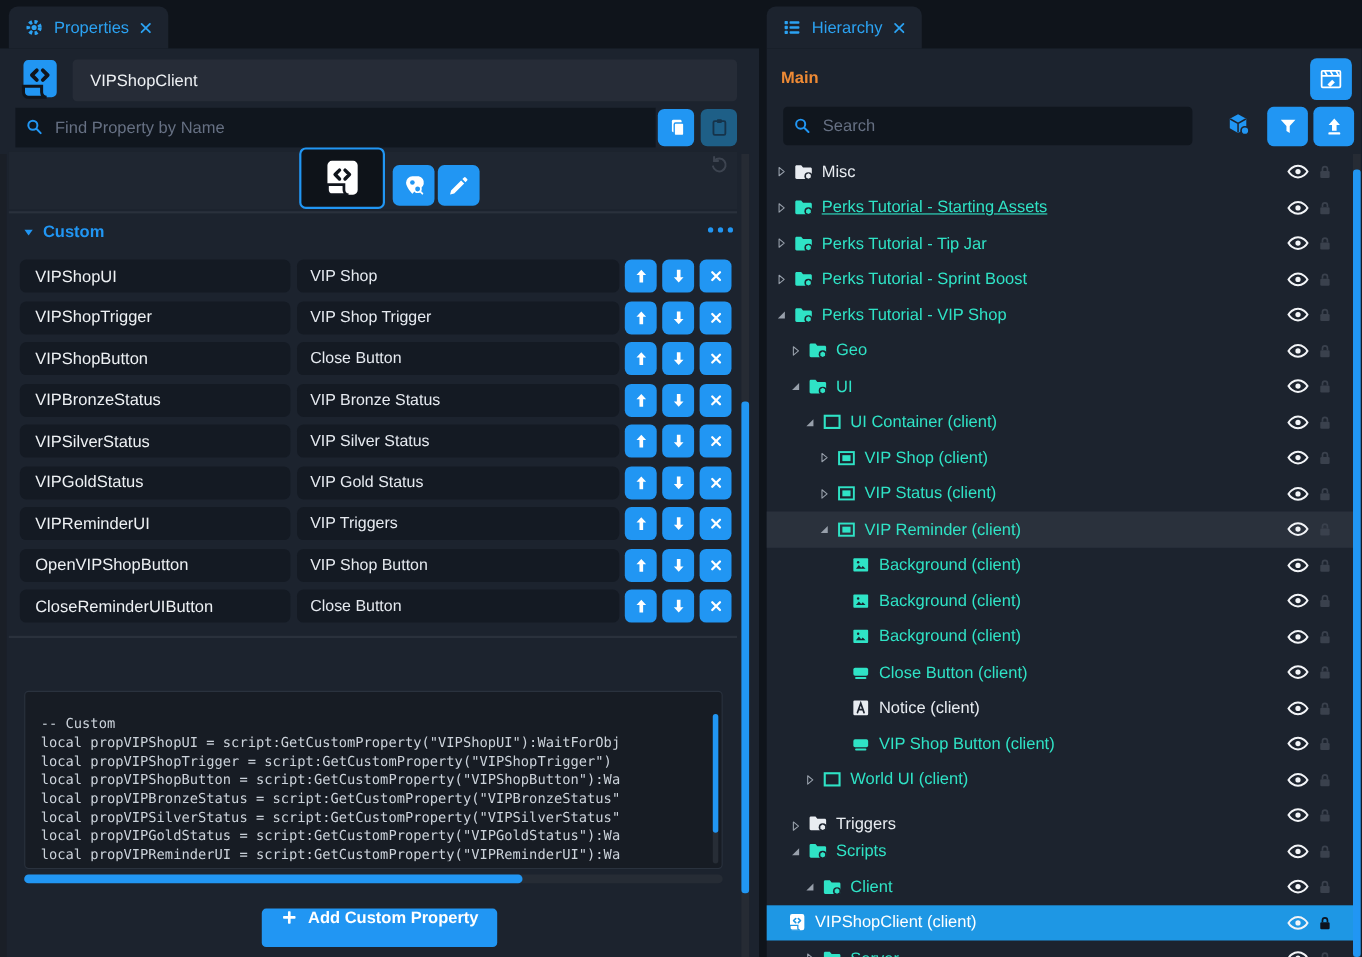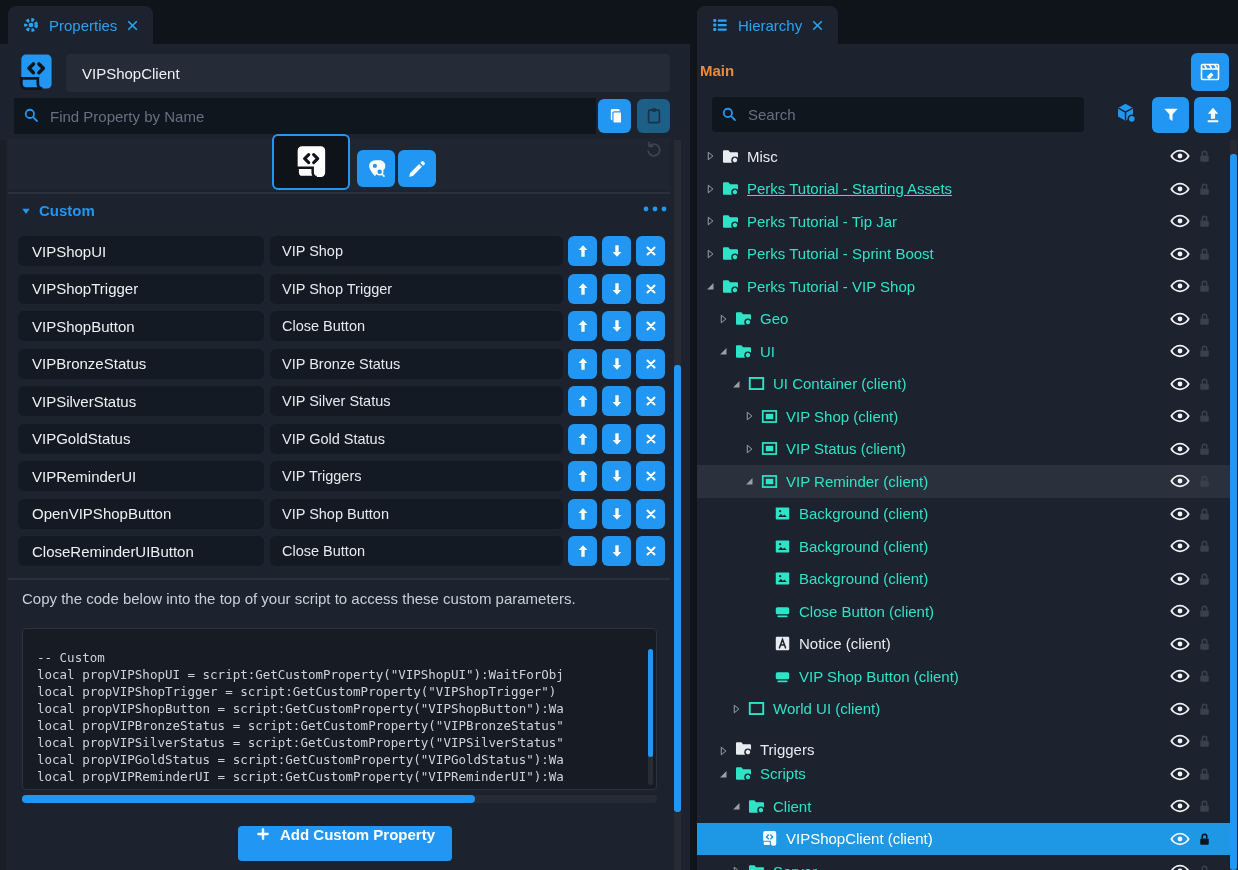--- a/index.html
+++ b/index.html
@@ -68,21 +68,21 @@
   #code-hthumb{position:absolute;left:0;top:0;width:453px;height:8px;background:var(--accent);border-radius:4px;}
   #add-btn{position:absolute;left:345px;top:782px;transform:translateX(-50%);height:35px;border:none;
     border-radius:4px;background:var(--accent);color:#fff;font-weight:bold;font-size:15px;
     display:flex;align-items:flex-start;gap:9px;padding:0 17px;cursor:pointer;font-family:inherit;}
   #prop-vtrack{position:absolute;left:674px;top:96px;width:7px;height:730px;background:#262b34;}
   #prop-vthumb{position:absolute;left:0;top:225px;width:7px;height:447px;background:var(--accent);border-radius:3px;}
   #prop-ltrack{position:absolute;left:0;top:96px;width:6px;height:730px;background:#1a1f27;}
 
   
   #hier-tab{left:0;}
-  #scene-label{position:absolute;left:3px;top:18px;font-size:15px;font-weight:bold;color:#ee8a35;}
+  #scene-label{position:absolute;left:13px;top:18px;font-size:15px;font-weight:bold;color:#ee8a35;}
   #clapper-btn{left:494px;top:9px;width:38px;height:38px;}
   #hier-search{position:absolute;left:15px;top:53px;width:372px;height:35px;background:var(--input);
     border-radius:4px;border:none;outline:none;color:#eef1f4;font-size:15px;padding:0 12px 0 36px;}
   #hier-search::placeholder{color:#667083;}
   #hier-search-icon{position:absolute;left:23px;top:61px;color:#2196f3;}
   #cube-ic{position:absolute;left:417px;top:57px;color:var(--accent);}
   #filter-btn{left:455px;top:53px;width:37px;height:36px;}
   #upload-btn{left:497px;top:53px;width:37px;height:36px;}
   #tree{position:absolute;left:0;top:96px;width:534px;}
   .tree-row{position:relative;display:flex;align-items:center;height:32.5px;width:534px;}
@@ -436,21 +436,20 @@
                 <svg viewBox="0 0 24 24" fill="none" stroke="#fff" stroke-width="3.6" stroke-linecap="round">
                   <path d="M6 6l12 12M18 6 6 18"></path>
                 </svg>
               </span>
             </button>
   </div>
 </div>
 
       <div class="divider" id="div2"></div>
 
-      <div id="code-caption">Copy the code below into the top of your script to access these custom parameters.</div>
       <div id="code-box">
         <pre id="code-pre">-- Custom
 local propVIPShopUI = script:GetCustomProperty("VIPShopUI"):WaitForObj
 local propVIPShopTrigger = script:GetCustomProperty("VIPShopTrigger")
 local propVIPShopButton = script:GetCustomProperty("VIPShopButton"):Wa
 local propVIPBronzeStatus = script:GetCustomProperty("VIPBronzeStatus"
 local propVIPSilverStatus = script:GetCustomProperty("VIPSilverStatus"
 local propVIPGoldStatus = script:GetCustomProperty("VIPGoldStatus"):Wa
 local propVIPReminderUI = script:GetCustomProperty("VIPReminderUI"):Wa</pre>
         <div id="code-vtrack">
@@ -1087,21 +1086,21 @@
               </svg>
             </span>
     <span class="locki icon i17" style="width:17px;height:17px">
               <svg viewBox="0 0 24 24">
                 <rect x="6" y="10.5" width="12" height="9" rx="1.6" fill="currentColor"></rect>
                 <path d="M8.8 10.5V8a3.2 3.2 0 0 1 6.4 0v2.5" fill="none" stroke="currentColor" stroke-width="2.2"></path>
               </svg>
             </span>
   </div>
 
-  <div class="tree-row c-white selected" style="padding-left: 45px;">
+  <div class="tree-row c-white selected" style="">
     <span class="caret icon"></span>
     <span class="ticon icon i19">
               <svg viewBox="0 0 24 24">
                 <path d="M7.5 2.5H18A2.5 2.5 0 0 1 20.5 5v13.5A2.5 2.5 0 0 1 18 21H6.5A2.5 2.5 0 0 1 4 18.5V5A2.5 2.5 0 0 1 6.5 2.5z" fill="currentColor"></path>
                 <path d="M4 15.5h9v3A2.5 2.5 0 0 0 15.5 21H6.5A2.5 2.5 0 0 1 4 18.5z" fill="currentColor" stroke="var(--glyph,#10151c)" stroke-width="1.5"></path>
                 <path d="M10.6 7.6 8.2 10l2.4 2.4M13.6 7.6 16 10l-2.4 2.4" fill="none" stroke="var(--glyph,#10151c)" stroke-width="1.9" stroke-linecap="round" stroke-linejoin="round"></path>
               </svg>
             </span>
     <span class="tlabel">VIPShopClient (client)</span>
     <span class="eye icon i22">

